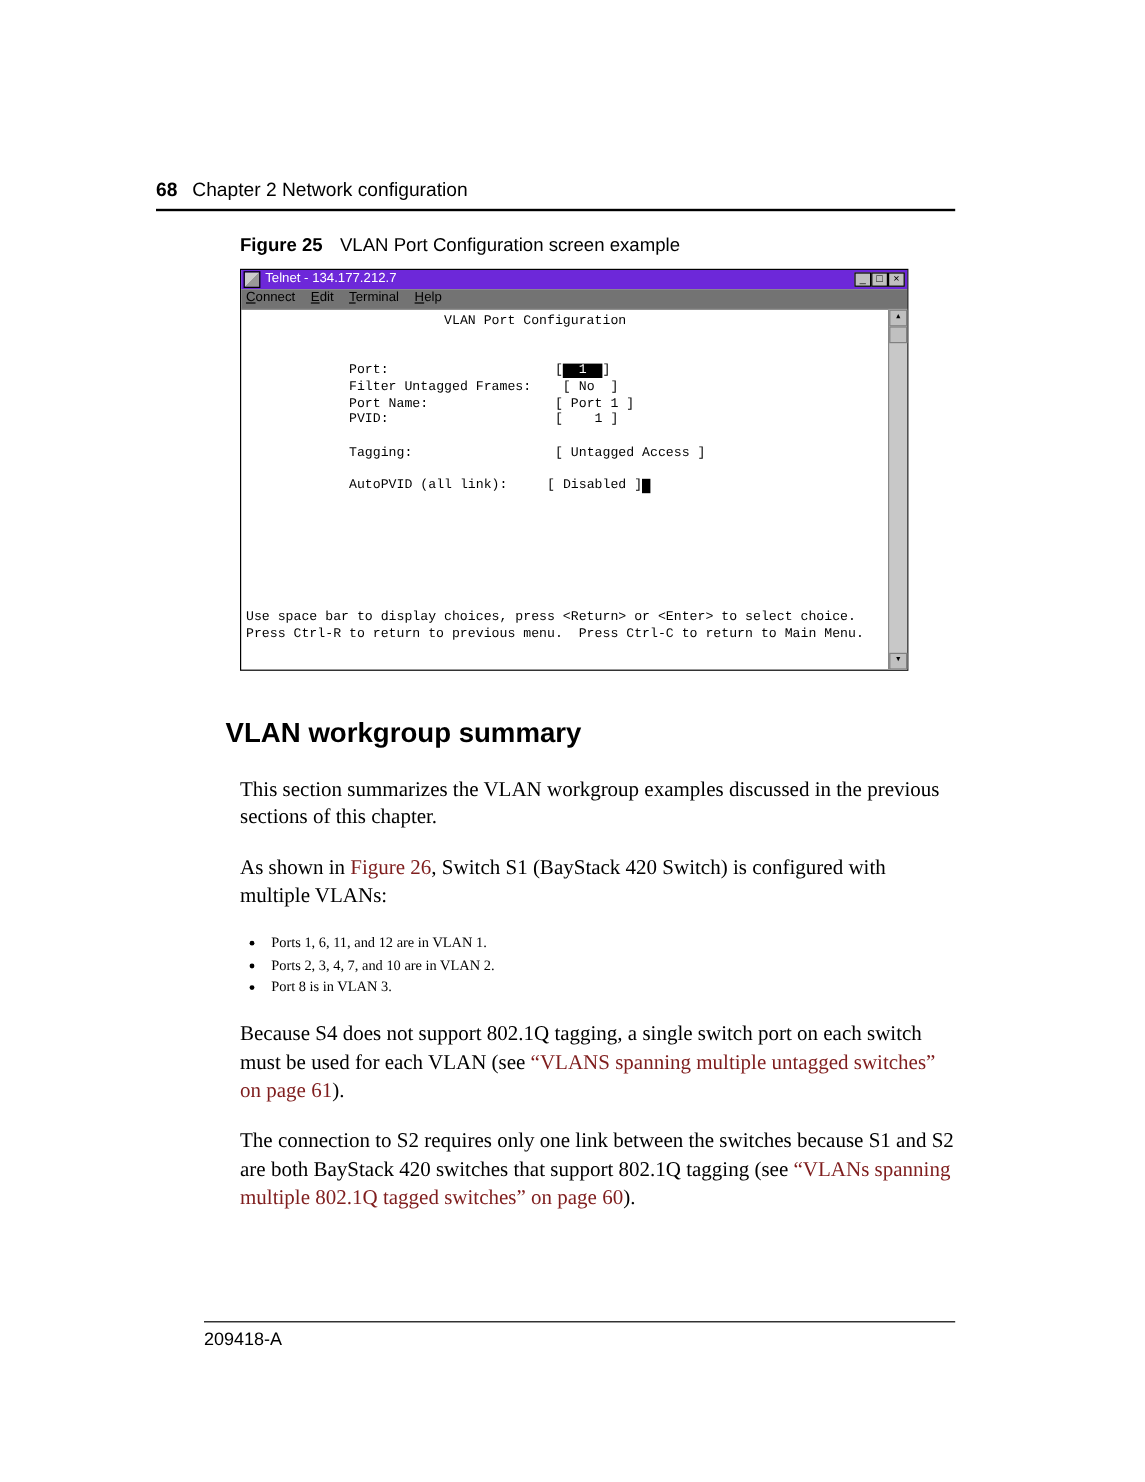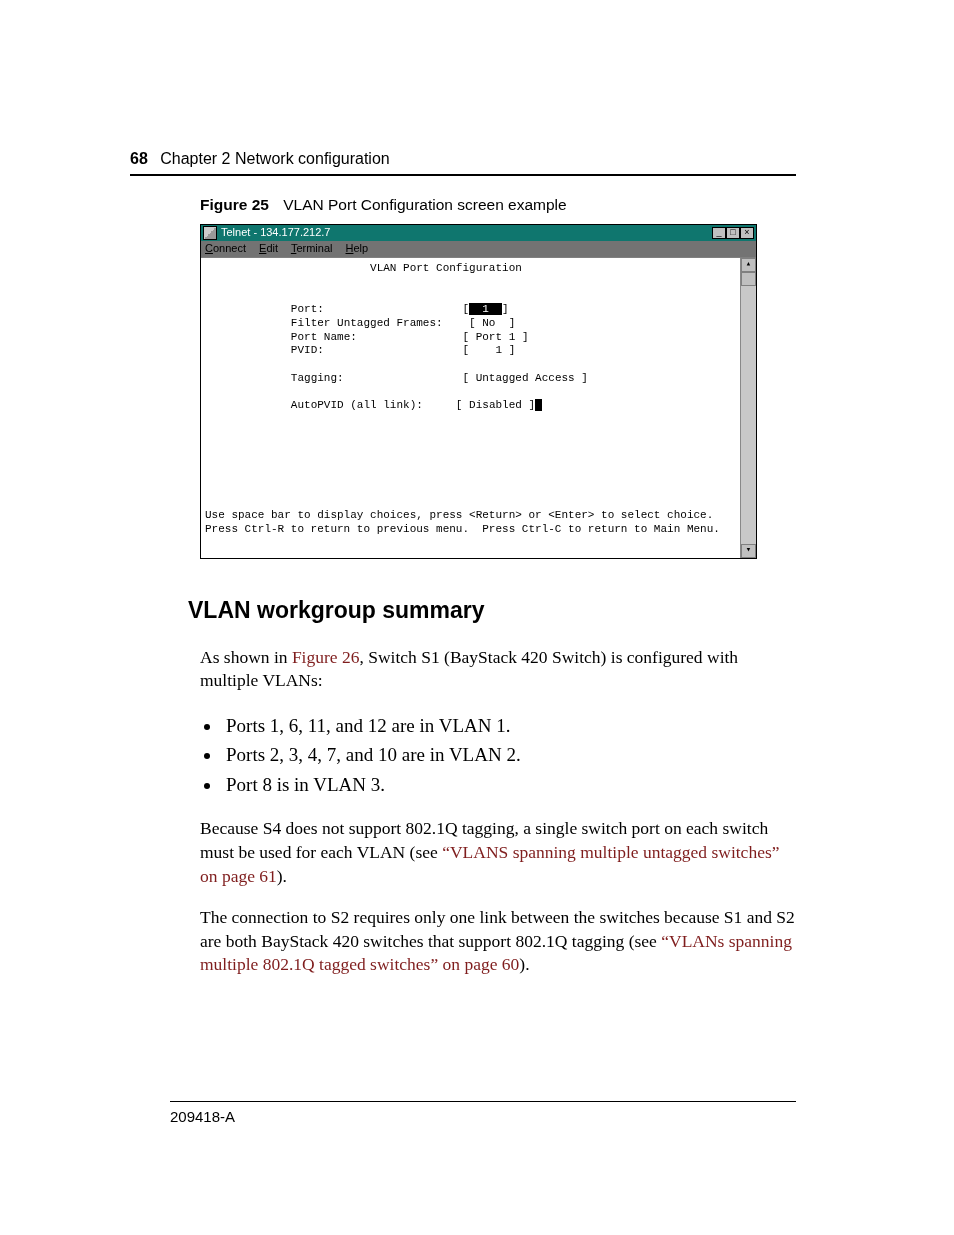--- a/index.html
+++ b/index.html
@@ -34,21 +34,21 @@
   
   .telnet-window {
     width: 555px;
     border: 1px solid #000;
     background: #fff;
     font-family: "Courier New", monospace;
     font-size: 11px;
     line-height: 1.25;
   }
   .titlebar {
-    background: #0f766e;
+    background: #6d28d9;
     color: #fff;
     display: flex;
     align-items: center;
     height: 16px;
     padding: 0 2px;
   }
   .titlebar .ticon {
     width: 12px; height: 12px;
     background: linear-gradient(135deg,#ccc 0 50%,#999 50% 100%);
     border: 1px solid #000;
@@ -112,21 +112,21 @@
     font-weight: bold;
     font-size: 23px;
     margin: 38px 0 22px 58px;
   }
   p.body {
     font-size: 17.5px;
     line-height: 1.35;
     margin: 0 0 18px 0;
   }
   ul.body {
-    font-size: 19px;
+    font-size: 12px;
     line-height: 1.55;
     margin: 0 0 18px 0;
     padding-left: 22px;
   }
   ul.body li { padding-left: 4px; }
   a.xref { color: #7f1d1d; text-decoration: none; }
 
   .footer {
     position: absolute;
     left: 130px; right: 130px;
@@ -199,20 +199,21 @@
           <div class="track"></div>
           <div class="arrow">▾</div>
         </div>
       </div>
     </div>
   </div>
 
   <h2 class="section">VLAN workgroup summary</h2>
 
   <div class="indent">
+    <p class="body">This section summarizes the VLAN workgroup examples discussed in the previous sections of this chapter.</p>
 
     <p class="body">
       <span>As shown in </span><a class="xref">Figure 26</a><span>, Switch S1 (BayStack 420 Switch) is configured with multiple VLANs:</span>
     </p>
 
     <ul class="body">
       <li>Ports 1, 6, 11, and 12 are in VLAN 1.</li>
       <li>Ports 2, 3, 4, 7, and 10 are in VLAN 2.</li>
       <li>Port 8 is in VLAN 3.</li>
     </ul>

